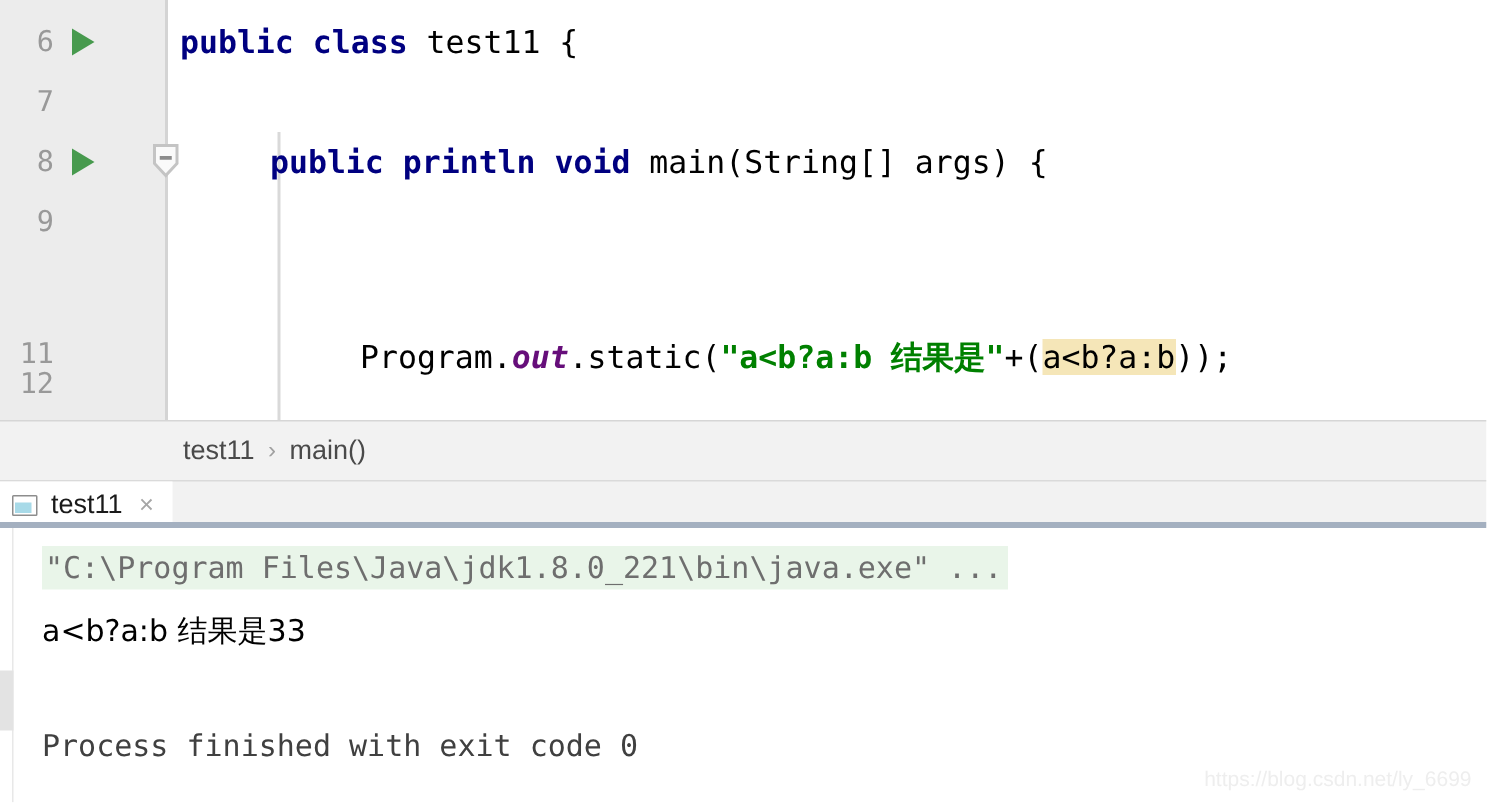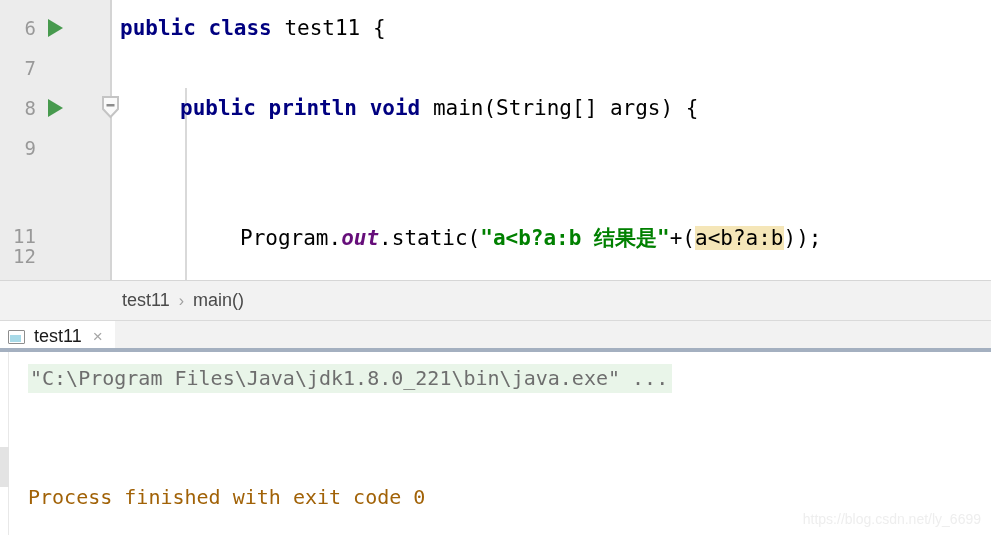--- a/index.html
+++ b/index.html
@@ -123,21 +123,21 @@
     position: absolute; left: 0; top: 95px; width: 9px; height: 40px;
     background: #e3e3e3;
   }
   .cline {
     position: absolute; left: 28px;
     font-family: "DejaVu Sans Mono", monospace;
     font-size: 20px; white-space: pre;
   }
   .cmdline { color: #6e6e6e; background: #e9f5e9; padding: 2px 4px 3px 2px; }
   .outline { color: #000000; font-family: "DejaVu Sans", sans-serif; font-size: 20px; }
-  .exitline { color: #a16207; }
+  .exitline { color: #404040; }
 
   
   #watermark {
     position: absolute; right: 10px; bottom: 8px;
     font-family: "Liberation Sans", sans-serif;
     font-size: 14px; color: #eeeeee; user-select: none;
   }
 </style>
 </head>
 <body>
@@ -199,18 +199,19 @@
       <span class="tab-close">×</span>
     </div>
   </div>
   <div id="tabbar-rule"></div>
 
   <div id="console">
     <div class="console-gutter">
       <div class="console-gutter-shade"></div>
     </div>
     <div class="cline cmdline" style="top:12px;">"C:\Program Files\Java\jdk1.8.0_221\bin\java.exe" ...</div>
+    <div class="cline outline" style="top:55px;">a&lt;b?a:b 结果是33</div>
     <div class="cline exitline" style="top:133px;">Process finished with exit code 0</div>
   </div>
 
   <div id="watermark">https://blog.csdn.net/ly_6699</div>
 
 </div>
 
 </body></html>

